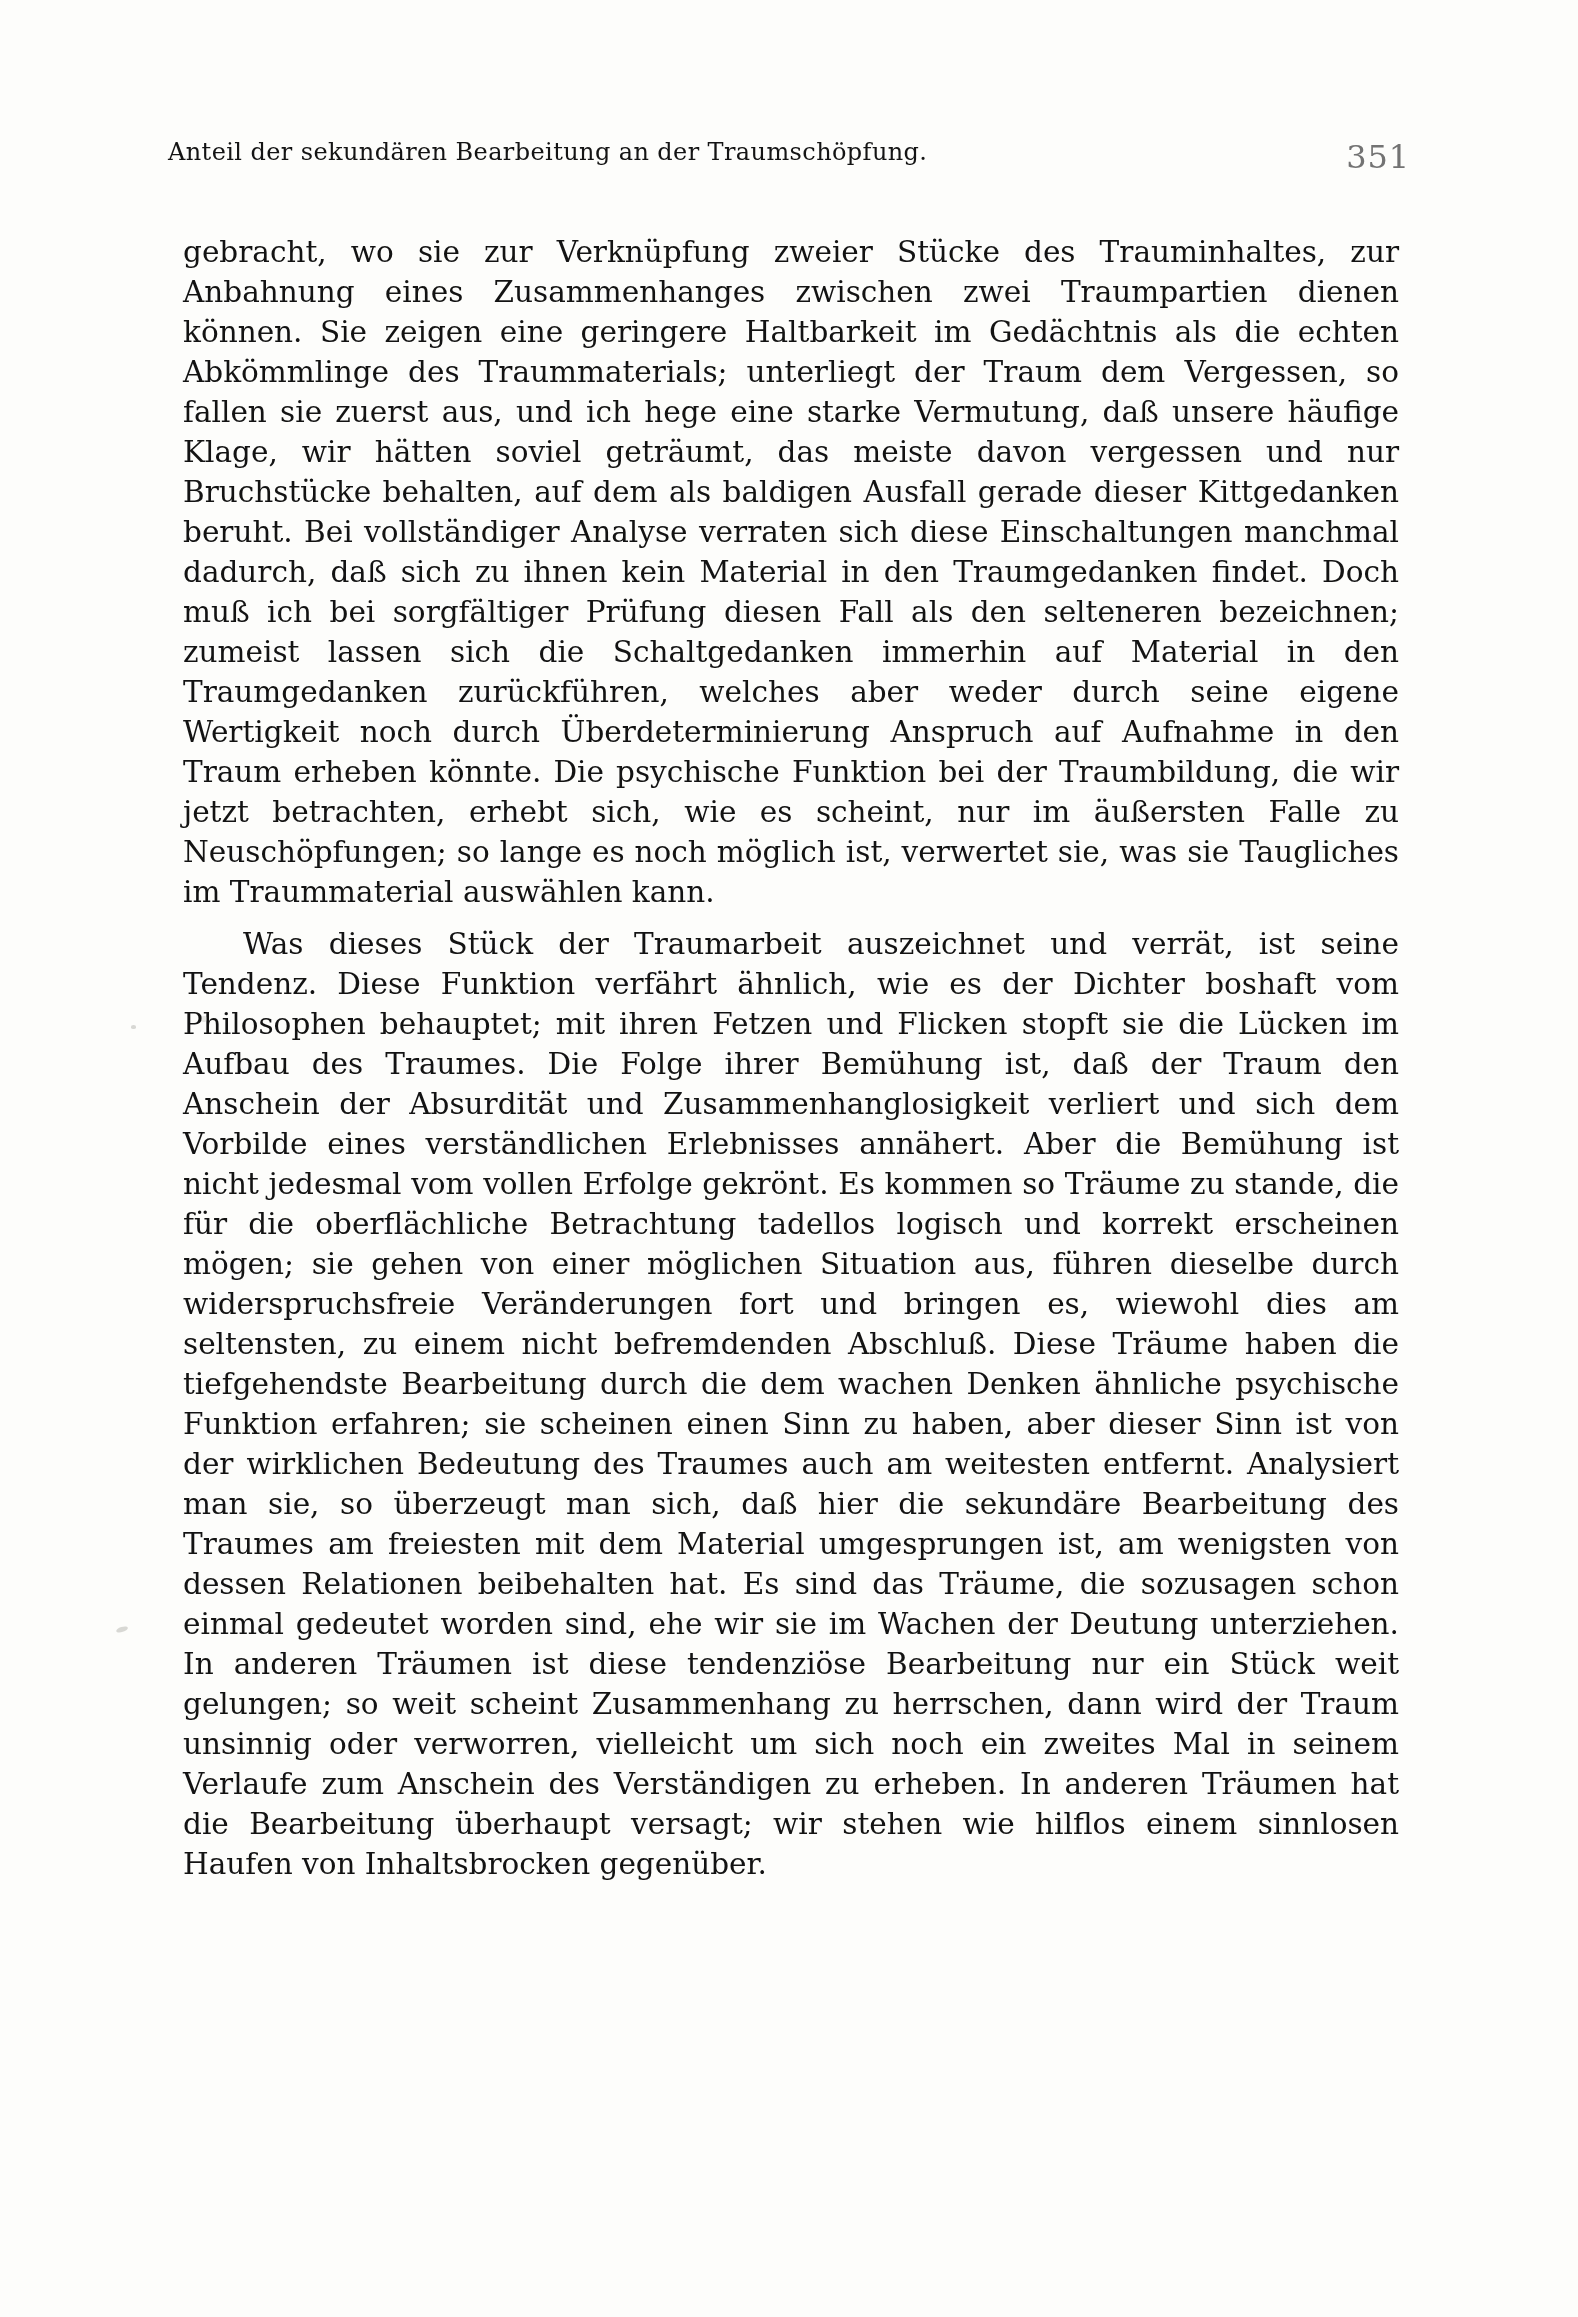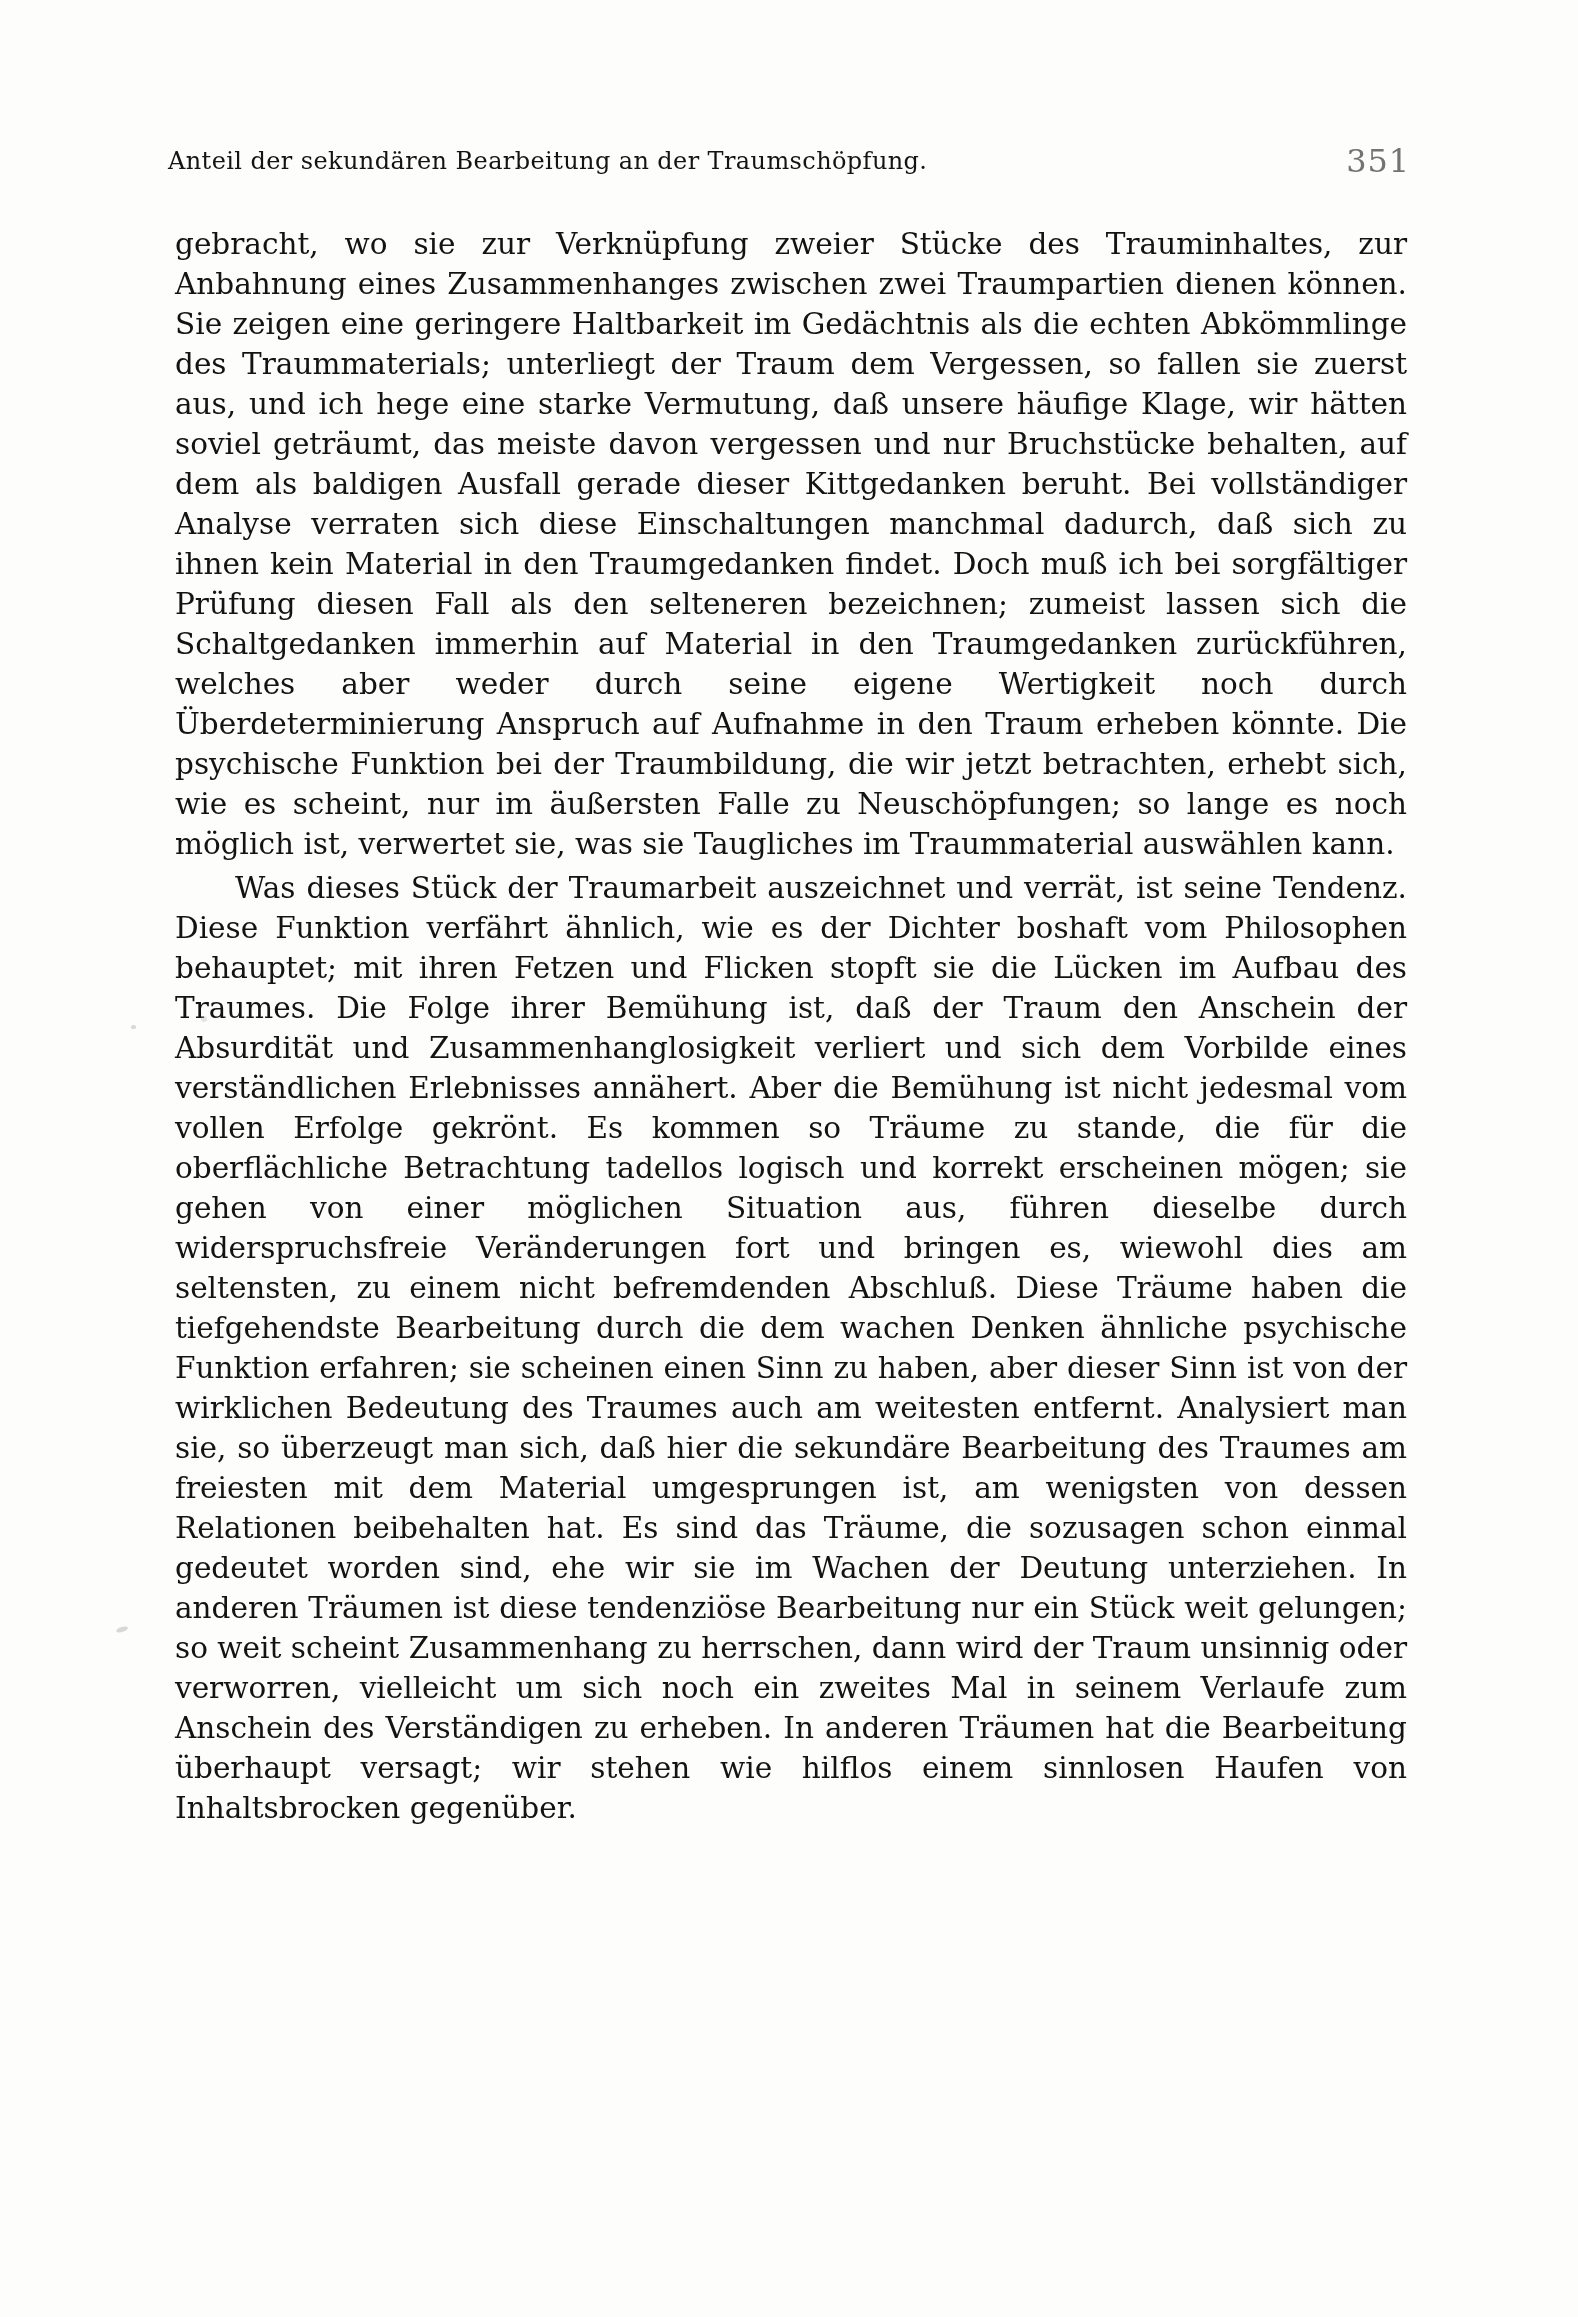--- a/index.html
+++ b/index.html
@@ -22,21 +22,21 @@
     height: 2318px;
     background: #fdfdfb;
   }
   .header {
     position: absolute;
     top: 138px;
     left: 168px;
     right: 168px;
     height: 45px;
     display: flex;
-    align-items: center;
+    align-items: flex-start;
     justify-content: space-between;
   }
   .running-title {
     font-family: "DejaVu Serif", serif;
     font-size: 24px;
     letter-spacing: 0.4px;
     color: #141414;
     white-space: nowrap;
   }
   .folio {
@@ -52,21 +52,21 @@
     width: 1240px;
     font-size: 29.5px;
     line-height: 40px;
     text-align: justify;
     text-justify: inter-word;
     color: #131313;
     font-family: "DejaVu Serif", serif;
     hyphens: manual;
   }
   .body-text p {
-    margin: 4px;
+    margin: 12px;
   }
   .body-text p.indent {
     text-indent: 60px;
   }
   
   .speck {
     position: absolute;
     background: #b9b9b4;
     border-radius: 50%;
     opacity: 0.55;

